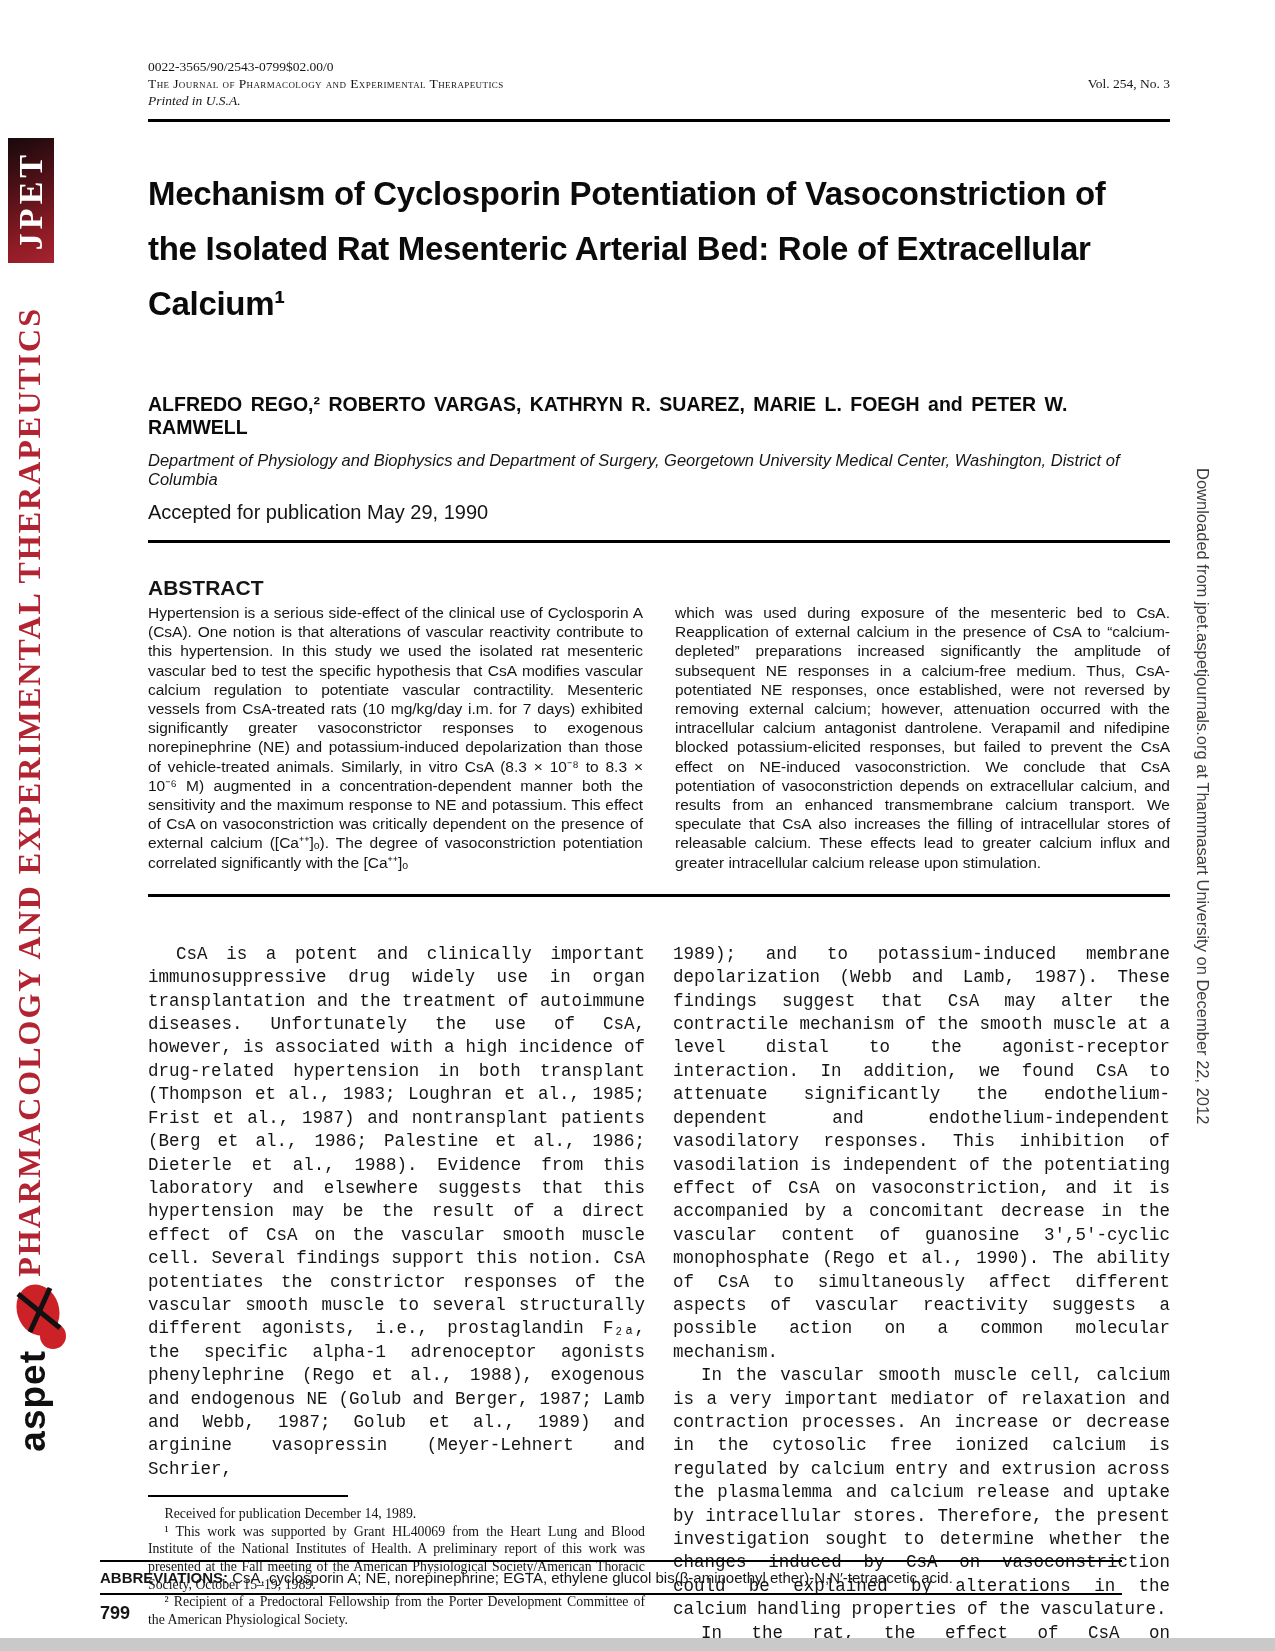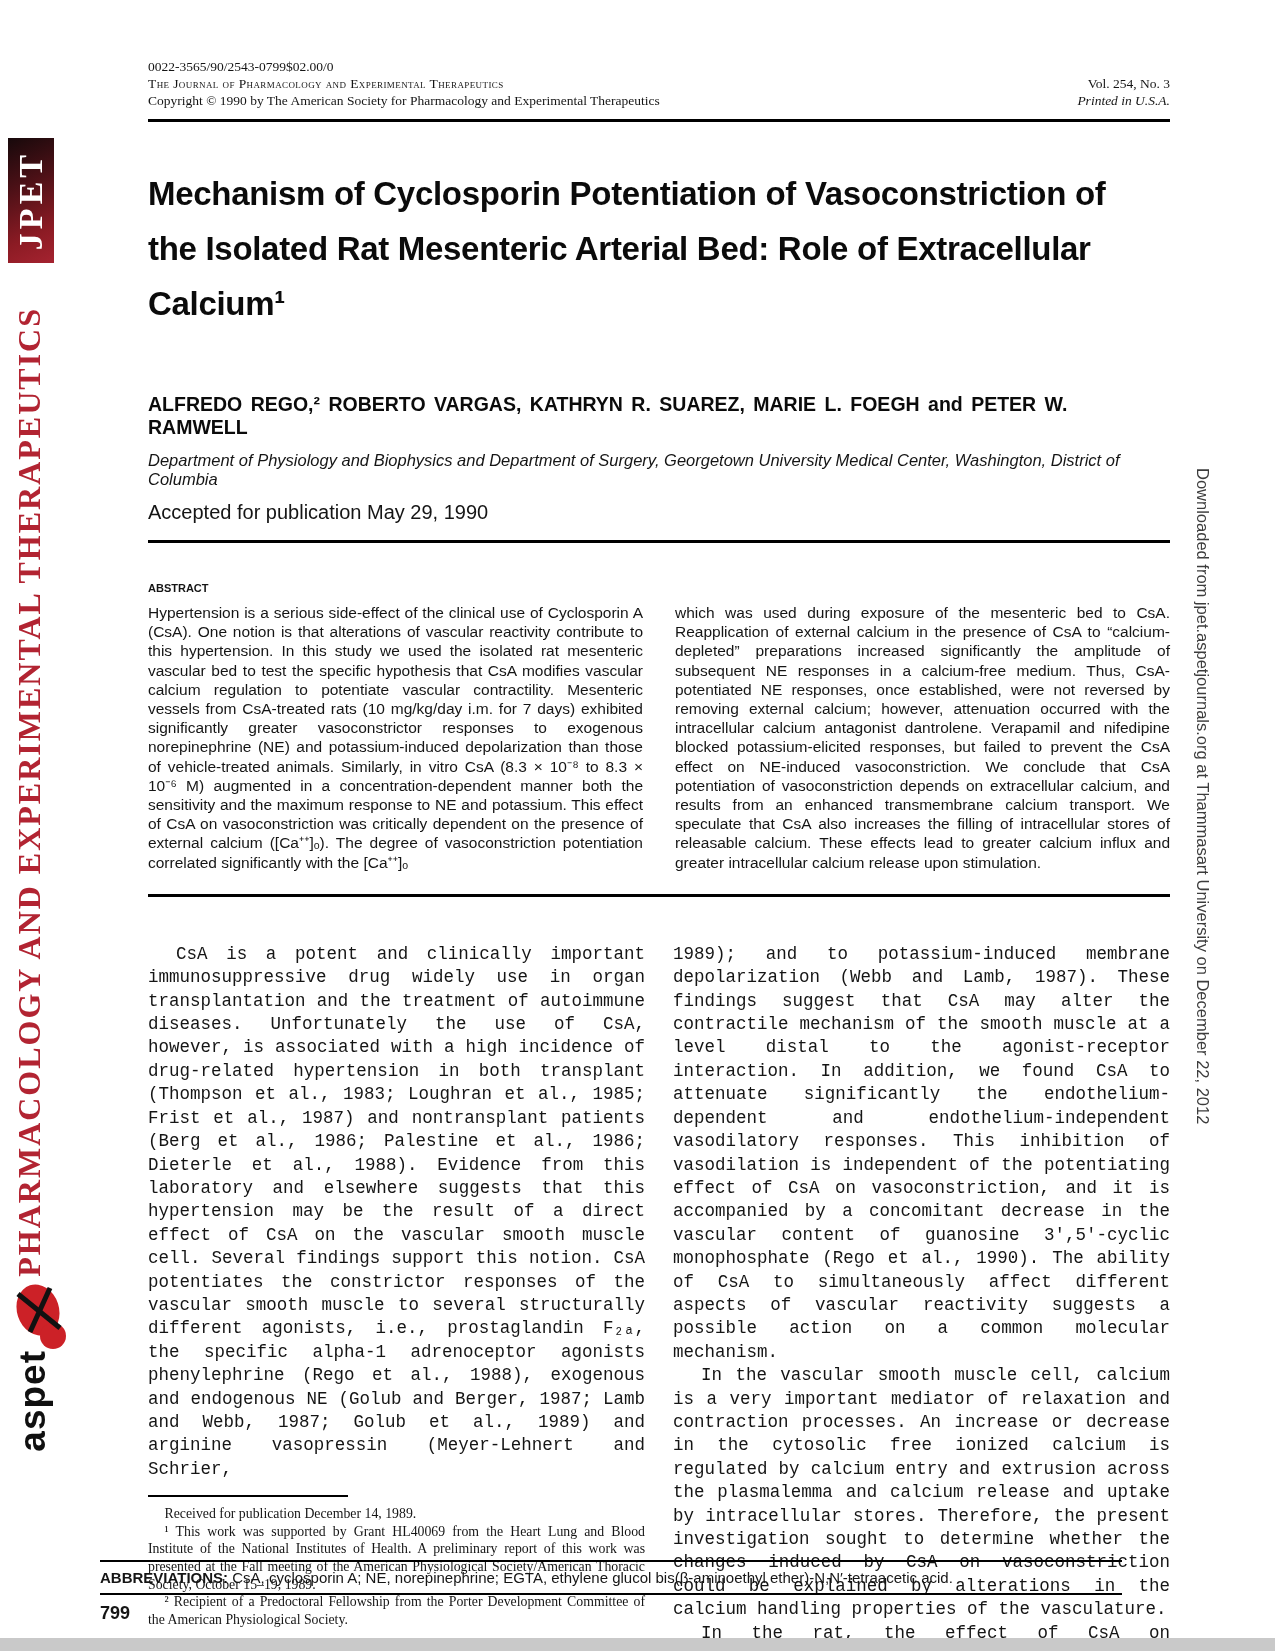--- a/index.html
+++ b/index.html
@@ -75,21 +75,21 @@
     font-family:"Liberation Sans",sans-serif;font-size:20px;
   }
   .rule-abstract-top{margin-top:16px;}
 
   .abstract{
     display:flex;gap:32px;margin-top:34px;
     font-family:"Liberation Sans",sans-serif;font-size:15.5px;line-height:19.2px;
   }
   .abstract .col{flex:1;}
   .abstract h2{
-    margin:0 0 4px 0;font-size:11px;line-height:22px;
+    margin:0 0 4px 0;font-size:21px;line-height:22px;
     font-family:"Liberation Sans",sans-serif;font-weight:bold;
   }
   .abstract p{margin:0;text-align:justify;}
   .abstract .col-right{padding-top:26px;}
 
   .rule-after-abstract{margin-top:22px;}
 
   .bodytext{
     display:flex;gap:28px;margin-top:46px;
     font-family:"Liberation Serif",serif;font-size:17.5px;line-height:23.4px;
@@ -145,21 +145,20 @@
 
   <div class="main">
 
     <div class="hdr">
       <div>0022-3565/90/2543-0799$02.00/0</div>
       <div class="hdr-row">
         <span class="smallcaps">The Journal of Pharmacology and Experimental Therapeutics</span>
         <span>Vol. 254, No. 3</span>
       </div>
       <div class="hdr-row">
-        <span>Copyright © 1990 by The American Society for Pharmacology and Experimental Therapeutics</span>
         <span class="italic">Printed in U.S.A.</span>
       </div>
     </div>
 
     <div class="rule" style="margin-top:10px;"></div>
 
     <h1 class="title" style="margin-bottom:0;">Mechanism of Cyclosporin Potentiation of Vasoconstriction of the Isolated Rat Mesenteric Arterial Bed: Role of Extracellular Calcium¹</h1>
 
     <div class="authors">ALFREDO REGO,² ROBERTO VARGAS, KATHRYN R. SUAREZ, MARIE L. FOEGH and PETER W. RAMWELL</div>
     <div class="affiliation">Department of Physiology and Biophysics and Department of Surgery, Georgetown University Medical Center, Washington, District of Columbia</div>

